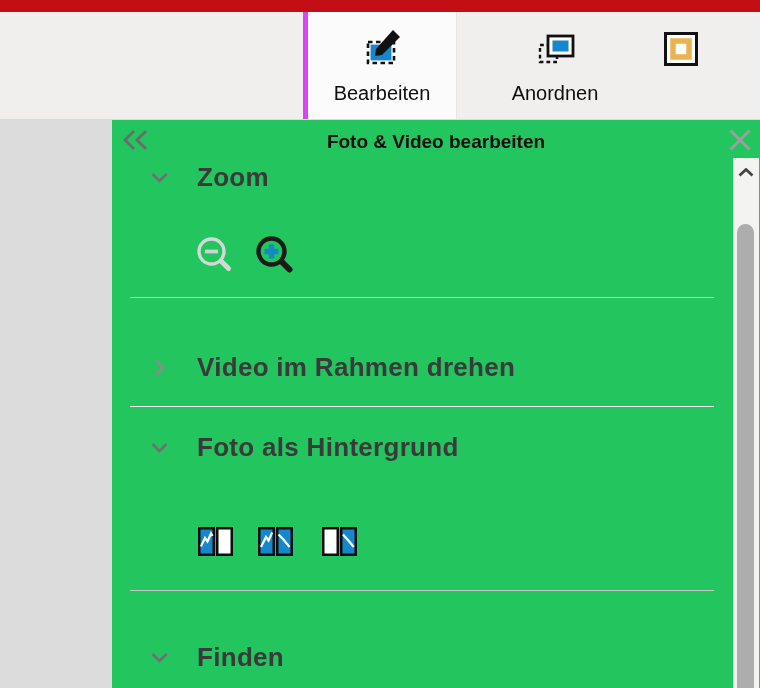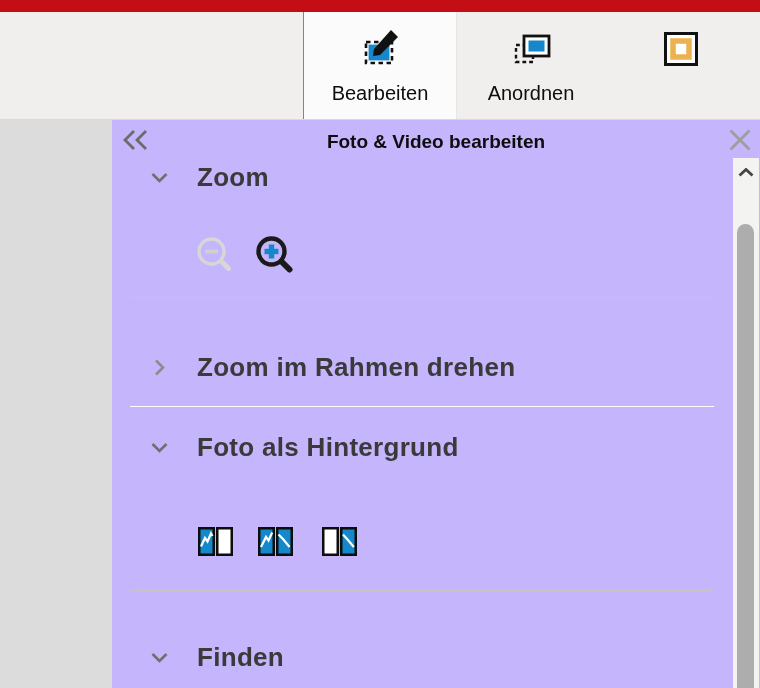--- a/index.html
+++ b/index.html
@@ -7,27 +7,27 @@
   body { font-family:"Liberation Sans", sans-serif; background:#efefef; position:relative; }
 
   .red-bar { position:absolute; left:0; top:0; width:760px; height:12px; background:#c30e15; }
 
   .toolbar { position:absolute; left:0; top:12px; width:760px; height:108px;
              background:#f1efed; border-bottom:1px solid #dcdad8; }
   .tab { position:absolute; top:0; height:107px; display:flex; flex-direction:column;
          align-items:center; cursor:default; }
   .tab .tab-icon { margin-top:15px; width:46px; height:46px; }
   .tab .tab-label { margin-top:9px; font-size:20px; color:#0d0d0d; white-space:nowrap; }
-  .tab.selected { background:#fbfbfb; border-left:1px solid #d946ef; border-right:1px solid #e7e5e3; }
+  .tab.selected { background:#fbfbfb; border-left:5px solid #d946ef; border-right:1px solid #e7e5e3; }
   #tab-bearbeiten { left:303px; width:154px; }
-  #tab-anordnen   { left:466px; width:130px; }
+  #tab-anordnen   { left:490px; width:130px; }
   #tab-dekorieren { left:611px; width:140px; }
 
   .content { position:absolute; left:0; top:120px; width:760px; height:568px; background:#dcdcdc; }
-  .panel { position:absolute; left:112px; top:0; width:648px; height:568px; background:#c4b5fd; }
+  .panel { position:absolute; left:112px; top:0; width:648px; height:568px; background:#22c55e; }
 
   .collapse-btn { position:absolute; left:9px; top:7px; width:30px; height:26px;
                   display:flex; align-items:center; justify-content:center; }
   .panel-title { position:absolute; left:0; top:11px; width:648px; text-align:center;
                  font-size:19px; font-weight:bold; color:#0d0d0d; }
   .close-btn { position:absolute; right:6px; top:7px; width:28px; height:26px;
                display:flex; align-items:center; justify-content:center; }
 
   .section-header { position:absolute; left:38px; height:30px; display:flex;
                     align-items:center; cursor:default;gap:12px; }
@@ -143,21 +143,21 @@
     </div>
 
     <div class="divider" id="divider-1"></div>
 
     <div class="section-header" id="sec-rahmen">
       <span class="sec-chevron">
         <svg width="11" height="17" viewBox="0 0 11 17">
           <polyline points="2,1.5 9,8.5 2,15.5" fill="none" stroke="#8c8c8c" stroke-width="2.6"></polyline>
         </svg>
       </span>
-      <span class="sec-title">Zoom im Rahmen drehen</span>
+      <span class="sec-title">Video im Rahmen drehen</span>
     </div>
 
     <div class="divider" id="divider-2"></div>
 
     <div class="section-header" id="sec-hintergrund">
       <span class="sec-chevron">
         <svg width="17" height="11" viewBox="0 0 17 11">
           <polyline points="1.5,2 8.5,9 15.5,2" fill="none" stroke="#6f6f6f" stroke-width="2.6"></polyline>
         </svg>
       </span>

